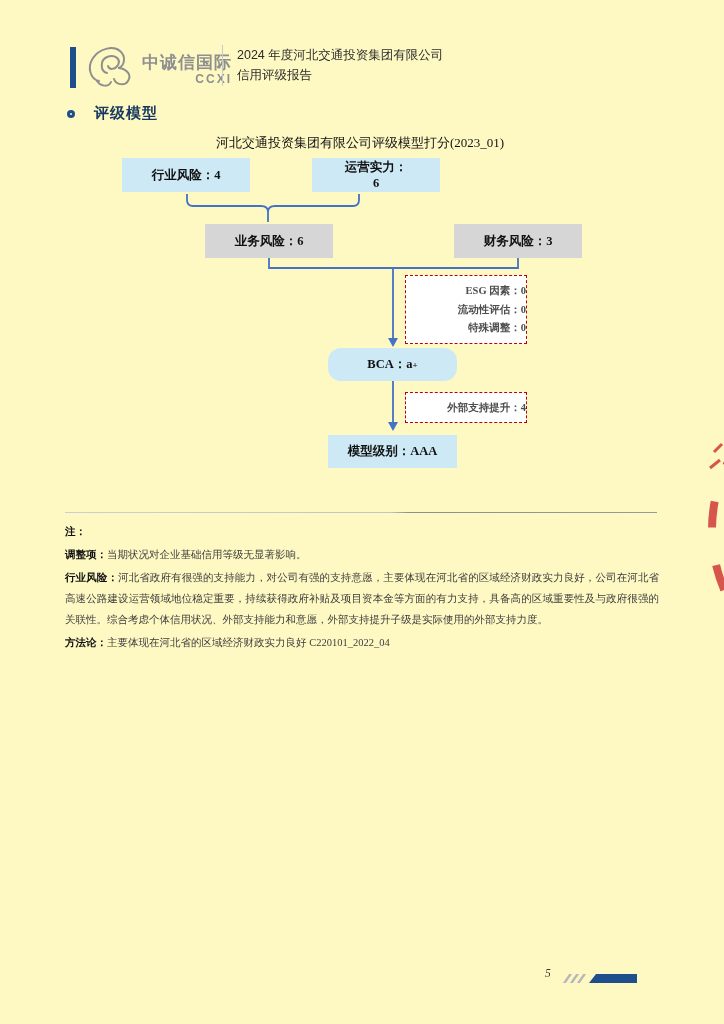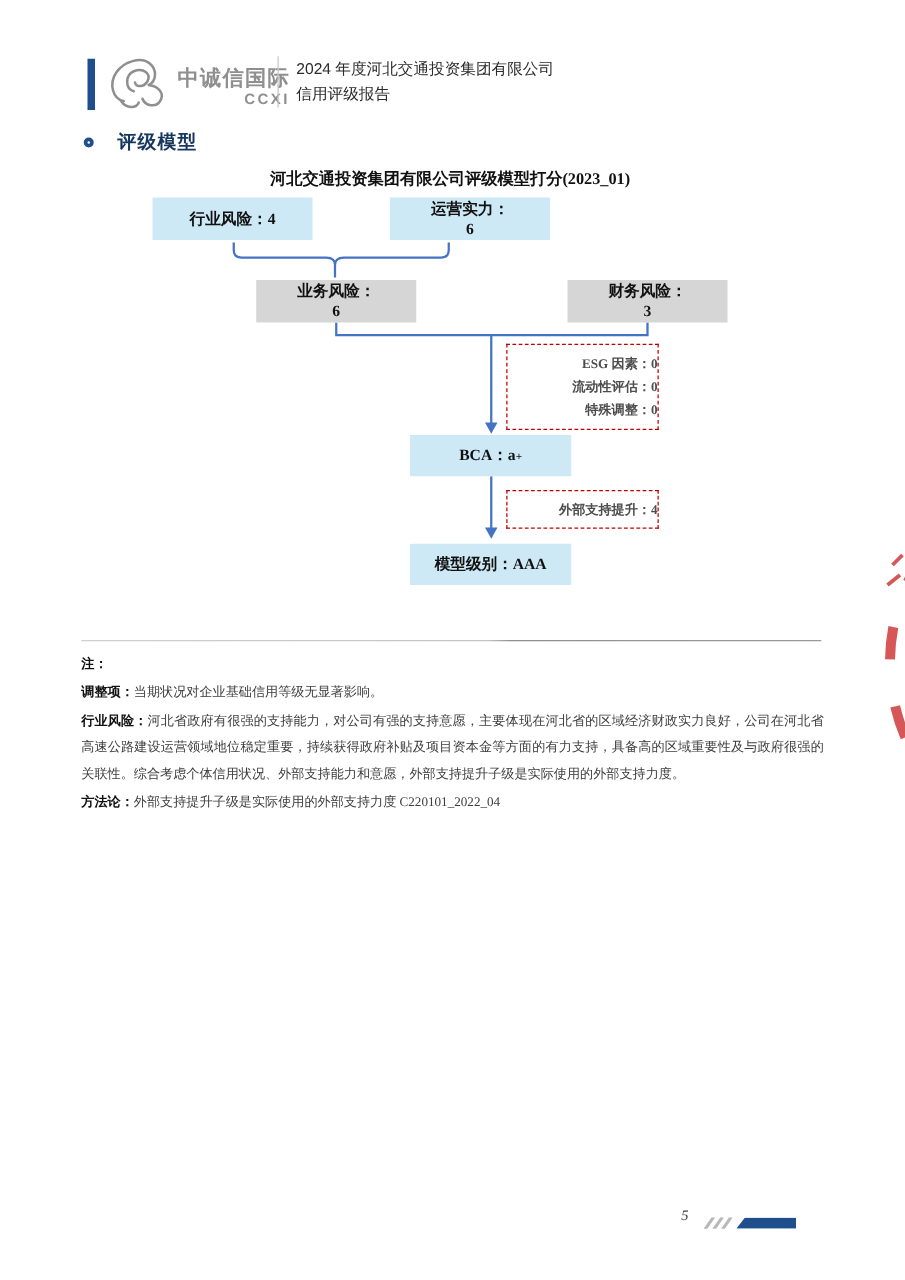--- a/index.html
+++ b/index.html
@@ -1,21 +1,21 @@
 <!DOCTYPE html>
 <html><head>
 <meta charset="utf-8">
 <style>
   * { margin: 0; padding: 0; box-sizing: border-box; }
   html, body { background: #e8e8e8; }
   .page {
     position: relative;
     width: 724px; height: 1024px;
     margin: 0 auto;
-    background: #ffffff;
+    background: #fef9c3;
     overflow: hidden;
     font-family: "Liberation Serif", serif;
     color: #1a1a1a;
     padding-left: 16px;
   }
 
   
   .hdr-bar { position: absolute; left: 70px; top: 47px; width: 6px; height: 41px; background: #1e4e8c; }
   .logo-wrap { position: absolute; left: 86px; top: 42px; display: flex; align-items: center; }
   .logo-text { margin-left: 4px; }
@@ -23,24 +23,24 @@
   .logo-en { font-family: "Liberation Sans", sans-serif; font-weight: bold; font-size: 12px; color: #8f8f8f; text-align: right; letter-spacing: 2px; margin-top: -2px; }
   .hdr-divider { position: absolute; left: 222px; top: 45px; width: 1px; height: 41px; background: #c9c9c9; }
   .hdr-title { position: absolute; left: 237px; top: 45px; font-family: "Liberation Sans", sans-serif; font-size: 12.5px; line-height: 20px; color: #2b2b2b; }
 
   
   .section-head { position: absolute; left: 67px; top: 104px; display: flex; align-items: center; }
   .ring { width: 8px; height: 8px; border: 3px solid #1e4e8c; border-radius: 50%; margin-right: 19px; }
   .section-title { font-family: "Liberation Sans", sans-serif; font-weight: bold; font-size: 15px; color: #17375e; letter-spacing: 1px; }
 
   
-  .diagram-title { position: absolute; left: 62px; top: 134px; width: 596px; text-align: center; font-weight: bold; font-size: 13px; color: #111; }
+  .diagram-title { position: absolute; left: 62px; top: 134px; width: 596px; text-align: center; font-weight: normal; font-size: 13px; color: #111; }
   .node { position: absolute; display: flex; align-items: center; justify-content: center; font-weight: bold; font-size: 12.5px; color: #111; z-index: 2; }
   .blue-box { background: #cee9f6; }
-  .gray-box { background: #d6d6d6; flex-direction: column; }
+  .gray-box { background: #d6d6d6; }
   .dashed-box { position: absolute; border: 1px dashed #c00000; background: #ffffff; z-index: 2; font-size: 10.5px; color: #4d4d4d; display: flex; flex-direction: column; align-items: flex-end; justify-content: space-evenly; font-weight: bold; }
   .sup { font-size: 9px; vertical-align: super; }
   .connector-svg { position: absolute; left: 0; top: 0; z-index: 1; pointer-events: none; }
 
   
   .body-divider { position: absolute; left: 65px; top: 512px; width: 592px; height: 1px; background: linear-gradient(to right, #cfcfcf 0%, #c4c4c4 55%, #8f8f8f 58%, #9a9a9a 100%); }
   .notes { position: absolute; left: 65px; top: 521px; width: 594px; font-size: 10.5px; line-height: 21px; color: #3d3d3d; text-align: justify; }
   .notes p { margin-bottom: 2px; }
   .nlabel { font-family: "Liberation Sans", sans-serif; font-weight: bold; color: #111; }
   .nhead { font-family: "Liberation Sans", sans-serif; font-weight: bold; color: #111; }
@@ -119,41 +119,41 @@
     <span>财务风险：</span>
       <span>3</span>
   </div>
 
   <div class="dashed-box" style="left:405px; top:275px; width:122px; height:69px; padding:4px 0;">
     <div>ESG 因素：0</div>
     <div>流动性评估：0</div>
     <div>特殊调整：0</div>
   </div>
 
-  <div class="node blue-box" style="left:328px; top:348px; width:129px; height:33px;">
+  <div class="node blue-box" style="left:328px; top:348px; width:129px; height:33px;border-radius:13px;">
     <span>BCA：</span>
       <span>a</span>
       <span class="sup">+</span>
   </div>
 
   <div class="dashed-box" style="left:405px; top:392px; width:122px; height:31px;">
     <div><span>外部支持提升：</span><span>4</span></div>
   </div>
 
   <div class="node blue-box" style="left:328px; top:435px; width:129px; height:33px;text-align:center;">
     <span>模型级别：</span>
       <span>AAA</span>
   </div>
 
   <div class="body-divider"></div>
   <div class="notes">
     <p class="nhead">注：</p>
     <p><span class="nlabel">调整项：</span><span>当期状况对企业基础信用等级无显著影响。</span></p>
     <p><span class="nlabel">行业风险：</span><span>河北省政府有很强的支持能力，对公司有强的支持意愿，主要体现在河北省的区域经济财政实力良好，公司在河北省高速公路建设运营领域地位稳定重要，持续获得政府补贴及项目资本金等方面的有力支持，具备高的区域重要性及与政府很强的关联性。综合考虑个体信用状况、外部支持能力和意愿，外部支持提升子级是实际使用的外部支持力度。</span></p>
-    <p><span class="nlabel">方法论：</span><span>外部支持提升子级是实际使用的外部支持力度 C220101_2022_04</span></p>
+    <p><span class="nlabel">方法论：</span><span>主要体现在河北省的区域经济财政实力良好 C220101_2022_04</span></p>
   </div>
 
   <div class="page-num">5</div>
   <div class="footer-deco">
     <span class="slash"></span>
     <span class="slash"></span>
     <span class="slash"></span>
     <span class="blue-flag"></span>
   </div>
 

